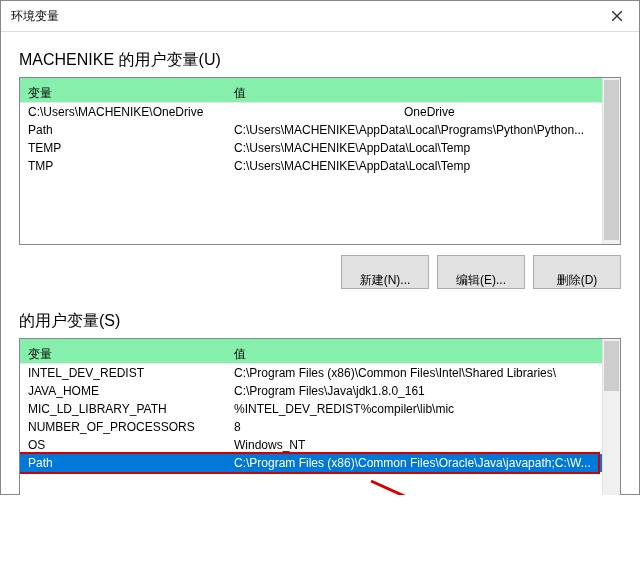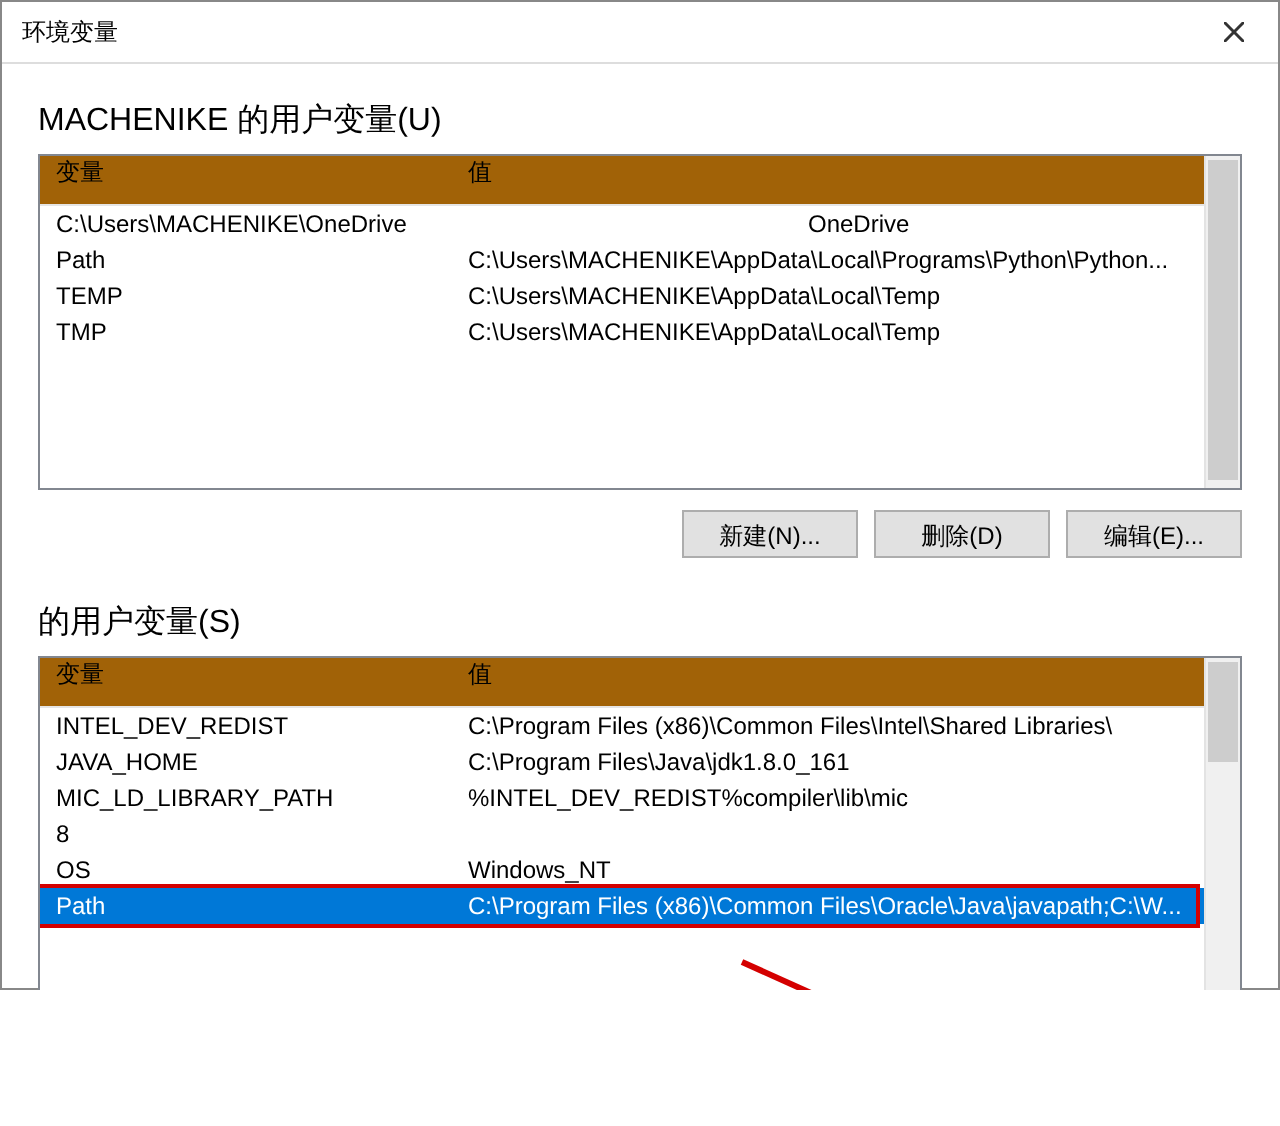--- a/index.html
+++ b/index.html
@@ -7,31 +7,31 @@
   .titlebar{height:30px;display:flex;align-items:center;justify-content:space-between;padding:0 0 0 10px;border-bottom:1px solid #ddd;}
   .titlebar .title{font-size:12px;}
   .titlebar .close{width:45px;height:30px;display:flex;align-items:center;justify-content:center;}
   .titlebar .close svg{width:10px;height:10px;stroke:#333;stroke-width:1.5;}
   .body{padding:18px 18px 0 18px;}
   .group-label{font-size:16px;margin-bottom:6px;}
   .listbox{border:1px solid #828790;background:#fff;height:168px;position:relative;box-sizing:border-box;display:flex;}
   .list-inner{flex:1;overflow:hidden;}
   .scrollbar{width:17px;background:#f0f0f0;border-left:1px solid #e3e3e3;position:relative;}
   .scroll-thumb{position:absolute;left:1px;right:1px;background:#cdcdcd;border-radius:0;}
-  .headers{display:flex;height:24px;align-items:flex-start;border-bottom:1px solid #e5e5e5;background:#a16207;}
+  .headers{display:flex;height:24px;align-items:flex-end;border-bottom:1px solid #e5e5e5;background:#86efac;}
   .headers .col{padding:0 8px;font-size:12px;color:#000;}
   .col-name{width:190px;flex:none;}
   .col-value{flex:1;white-space:nowrap;overflow:hidden;text-overflow:ellipsis;}
   .row{display:flex;height:18px;align-items:center;font-size:12px;}
   .row .col{padding:0 8px;}
   .row.selected{background:#0078d7;color:#fff;}
   .row.highlight-outline{position:relative;}
   .row.highlight-outline::after{content:"";position:absolute;left:-2px;right:2px;top:-2px;bottom:-2px;border:2px solid #d40000;pointer-events:none;}
   .btnrow{display:flex;justify-content:flex-end;gap:8px;margin:10px 0 22px 0;}
-  .btn{min-width:88px;height:24px;border:1px solid #adadad;background:#e1e1e1;font-size:12px;font-family:inherit;cursor:default;padding:4px 10px;}
+  .btn{min-width:88px;height:24px;border:1px solid #adadad;background:#e1e1e1;font-size:12px;font-family:inherit;cursor:default;padding:16px 10px;}
   .arrow{position:absolute;pointer-events:none;}
 </style>
 </head>
 <body>
 
 <div class="window">
 
   <div class="titlebar">
     <span class="title">环境变量</span>
     <div class="close">
@@ -67,22 +67,22 @@
           <div class="col col-name">TMP</div>
           <div class="col col-value">C:\Users\MACHENIKE\AppData\Local\Temp</div>
         </div>
       </div>
       <div class="scrollbar">
         <div class="scroll-thumb" style="top:2px;height:160px;"></div>
       </div>
     </div>
     <div class="btnrow">
       <button class="btn">新建(N)...</button>
+      <button class="btn">编辑(E)...</button>
       <button class="btn">删除(D)</button>
-      <button class="btn">编辑(E)...</button>
     </div>
 
     <div class="group-label">的用户变量(S)</div>
     <div class="listbox" style="position:relative;">
       <div class="list-inner">
         <div class="headers">
           <div class="col col-name">变量</div>
           <div class="col col-value">值</div>
         </div>
         <div class="row">
@@ -91,20 +91,21 @@
         </div>
         <div class="row">
           <div class="col col-name">JAVA_HOME</div>
           <div class="col col-value">C:\Program Files\Java\jdk1.8.0_161</div>
         </div>
         <div class="row">
           <div class="col col-name">MIC_LD_LIBRARY_PATH</div>
           <div class="col col-value">%INTEL_DEV_REDIST%compiler\lib\mic</div>
         </div>
         <div class="row">
+          <div class="col col-name">NUMBER_OF_PROCESSORS</div>
           <div class="col col-value">8</div>
         </div>
         <div class="row">
           <div class="col col-name">OS</div>
           <div class="col col-value">Windows_NT</div>
         </div>
         <div class="row selected highlight-outline">
           <div class="col col-name">Path</div>
           <div class="col col-value">C:\Program Files (x86)\Common Files\Oracle\Java\javapath;C:\W...</div>
         </div>

